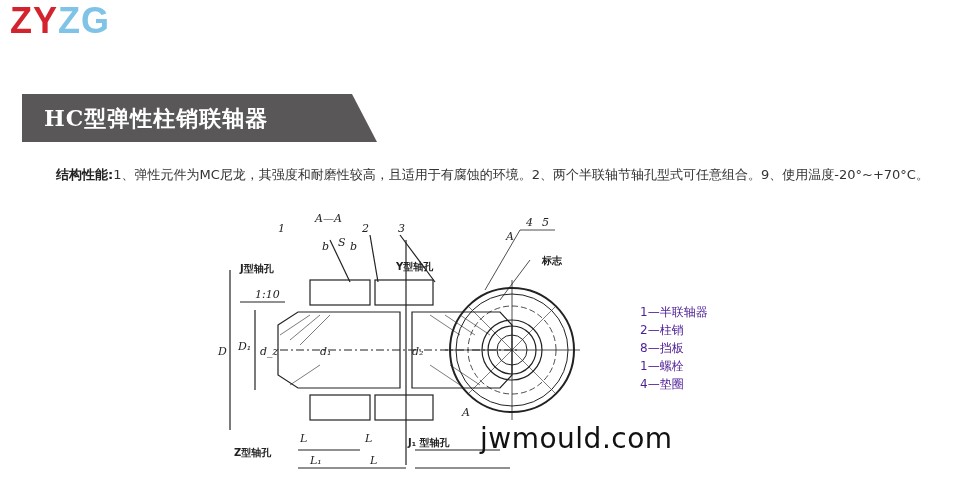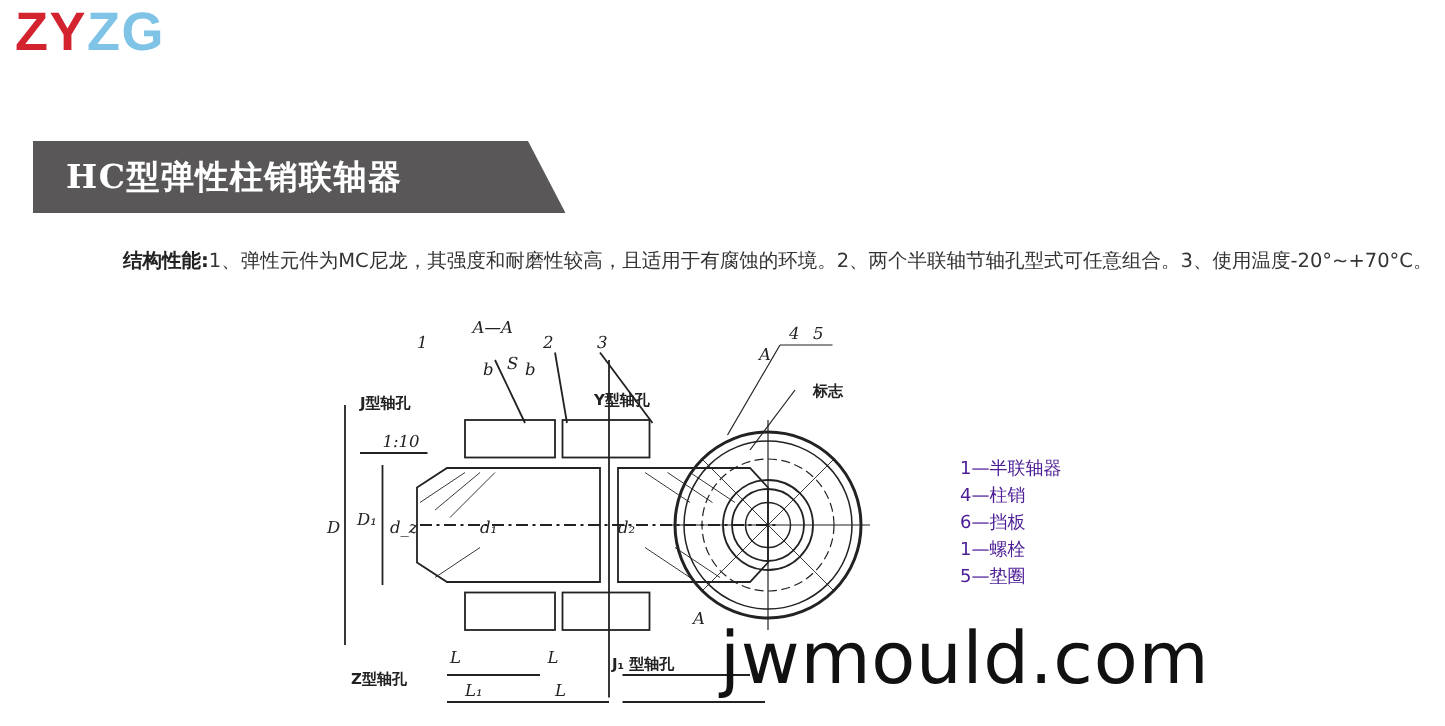--- a/index.html
+++ b/index.html
@@ -9,44 +9,44 @@
           font-weight:bold; font-size:36px; letter-spacing:1px; line-height:30px; }
   .logo .red { color:#d3232f; }
   .logo .blue { color:#7fc3e6; }
   .banner { position:absolute; left:22px; top:94px; width:355px; height:48px; }
   .banner svg { position:absolute; left:0; top:0; }
   .banner-title { position:absolute; left:22px; top:8px; color:#fff;
                   font-family:"DejaVu Serif", "Liberation Serif", serif; font-weight:bold;
                   font-size:22px; line-height:32px; letter-spacing:1px; }
   .desc { position:absolute; left:20px; top:164px; width:935px; font-size:13px;
           line-height:22px; color:#333; text-indent:36px; }
-  .desc b { font-weight:bold; color:#222;margin-left:26px; }
+  .desc b { font-weight:bold; color:#222; }
   .legend { position:absolute; left:640px; top:303px; font-size:12px; line-height:18px; color:#4c1d95; }
   .drawing { position:absolute; left:200px; top:210px;text-align:center; }
   .watermark { position:absolute; left:480px; top:414px; font-family:"DejaVu Sans", sans-serif;
-               font-size:48px; color:#111; line-height:50px; letter-spacing:0.5px;text-align:center; }
+               font-size:28px; color:#111; line-height:50px; letter-spacing:0.5px;text-align:center; }
   .lbl { font-family:"DejaVu Serif", serif; font-style:italic; font-size:11px; fill:#222; }
   .clbl { font-family:"DejaVu Sans", sans-serif; font-size:10px; font-weight:bold; fill:#222; }
 </style>
 </head>
 <body>
 
 <div class="logo">
   <span class="red">ZY</span><span class="blue">ZG</span>
 </div>
 
 <div class="banner">
   <svg width="355" height="48">
     <polygon points="0,0 330,0 355,48 0,48" fill="#595758"></polygon>
   </svg>
   <div class="banner-title">HC型弹性柱销联轴器</div>
 </div>
 
 <div class="desc">
-  <b>结构性能:</b><span>1、弹性元件为MC尼龙，其强度和耐磨性较高，且适用于有腐蚀的环境。2、两个半联轴节轴孔型式可任意组合。3、使用温度-20°~+70°C。</span>
+  <b>结构性能:</b><span>1、弹性元件为MC尼龙，其强度和耐磨性较高，且适用于有腐蚀的环境。2、两个半联轴节轴孔型式可任意组合。9、使用温度-20°~+70°C。</span>
 </div>
 
 <div class="drawing">
   <svg width="420" height="270" viewBox="0 0 420 270">
     <g stroke="#222" fill="none" stroke-width="1.2">
 
       <rect x="110" y="70" width="60" height="25"></rect>
       <rect x="175" y="70" width="58" height="25"></rect>
       <path d="M78 115 L98 102 L200 102 L200 178 L98 178 L78 165 Z"></path>
       <path d="M212 102 L300 102 L312 115 L312 165 L300 178 L212 178 Z"></path>
@@ -116,19 +116,19 @@
     <text class="lbl" x="326" y="16">4</text>
     <text class="lbl" x="342" y="16">5</text>
     <text class="clbl" x="342" y="54">标志</text>
     <text class="lbl" x="306" y="30">A</text>
     <text class="lbl" x="262" y="206">A</text>
   </svg>
 </div>
 
 <div class="legend">
   <div>1—半联轴器</div>
-  <div>4—柱销</div>
-  <div>6—挡板</div>
+  <div>2—柱销</div>
+  <div>8—挡板</div>
   <div>1—螺栓</div>
-  <div>5—垫圈</div>
+  <div>4—垫圈</div>
 </div>
 
 <div class="watermark">jwmould.com</div>
 
 </body></html>

